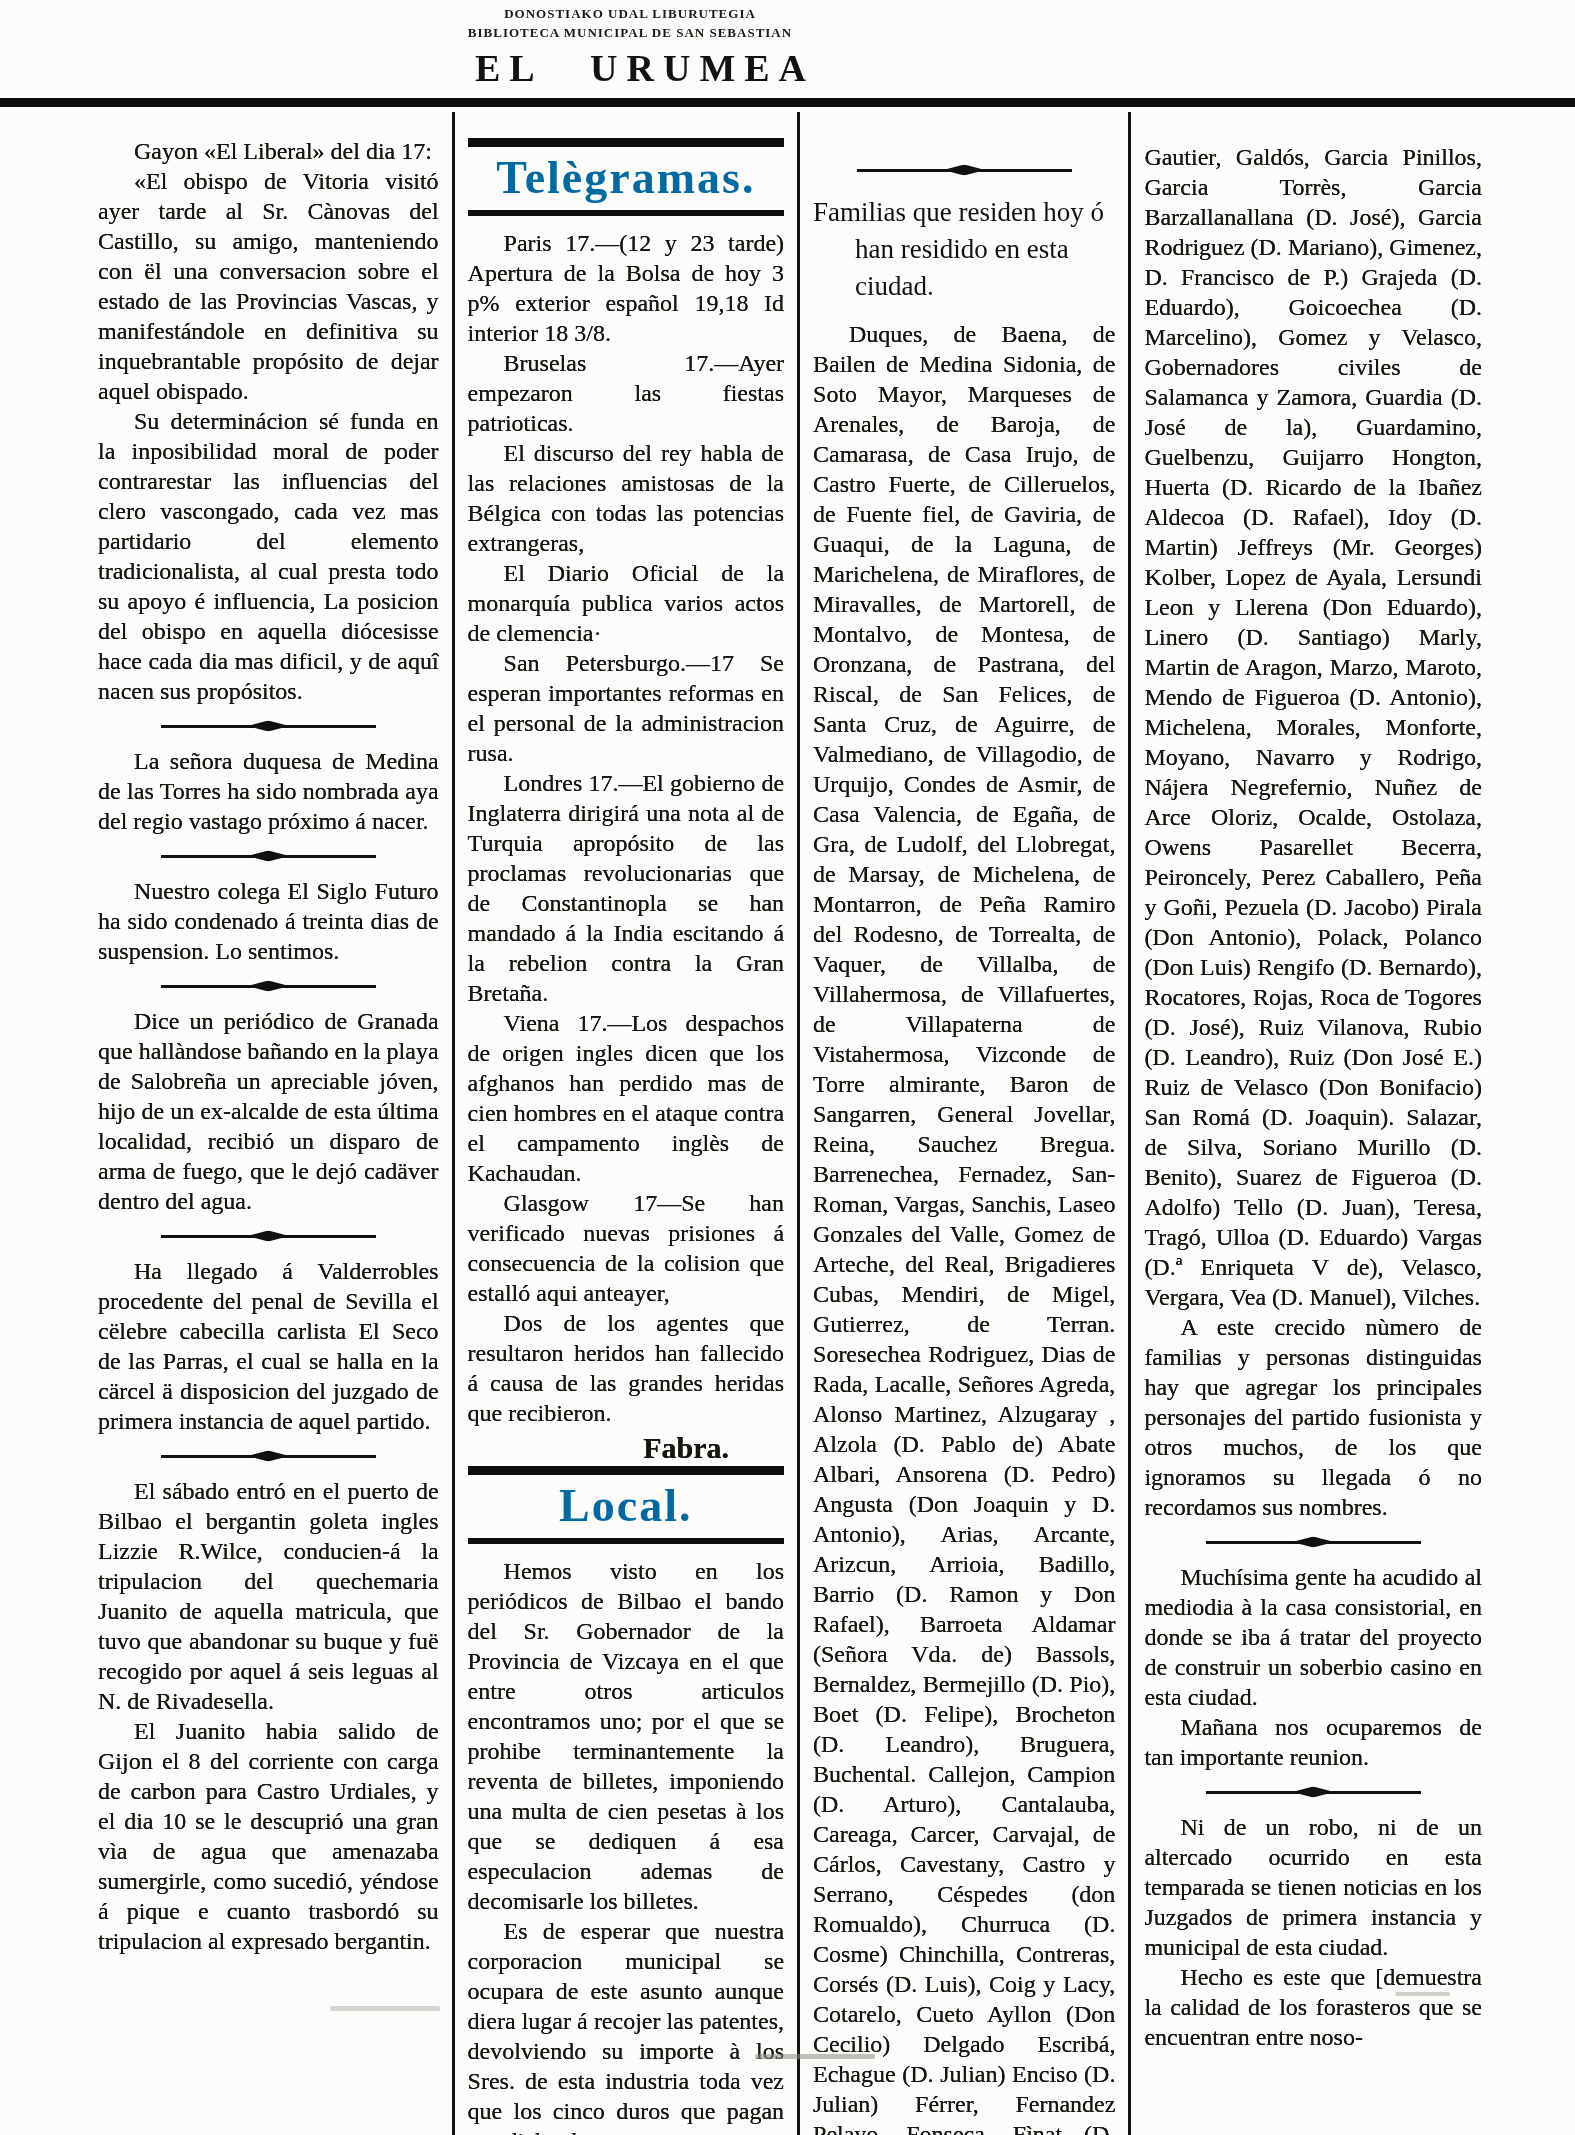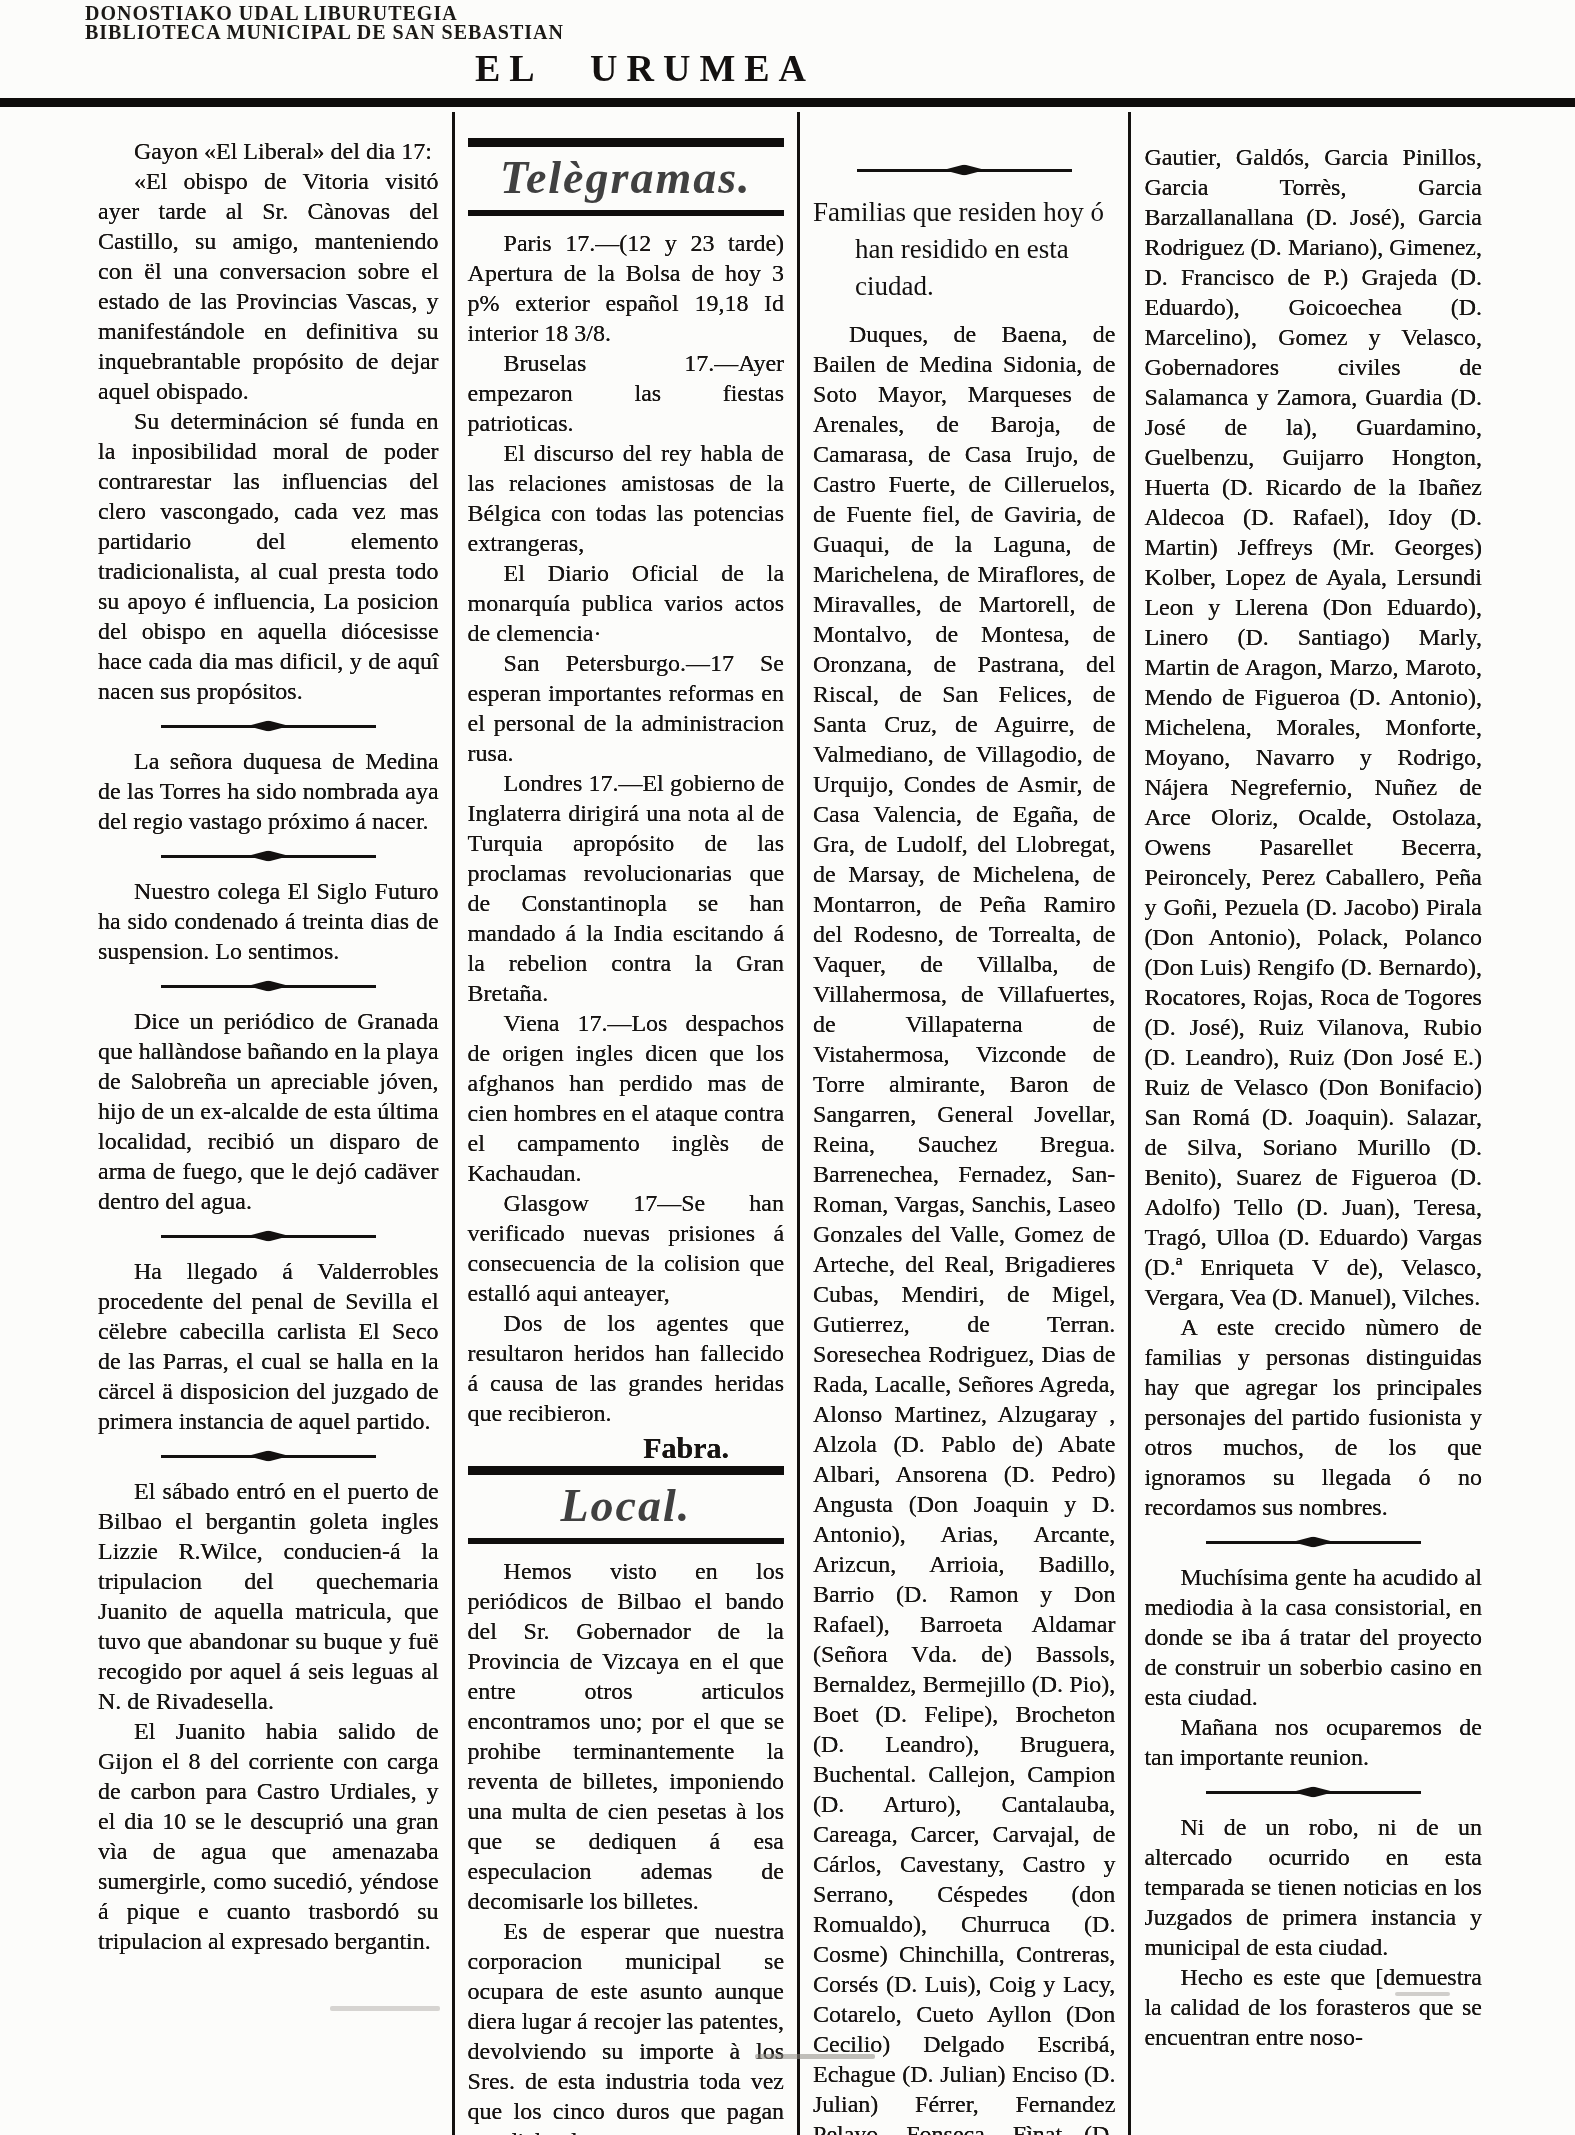--- a/index.html
+++ b/index.html
@@ -7,21 +7,21 @@
     position:relative;
     width:1575px;height:2135px;
     background:#fcfcfa;
     overflow:hidden;
     font-family:"Liberation Serif","DejaVu Serif",serif;
     color:#171412;
   }
   
   .stamp{
     position:absolute;top:4px;left:85px;width:1090px;
-    font-weight:bold;font-size:20px;line-height:19px;
+    text-align:center;font-weight:bold;font-size:13px;line-height:19px;
     letter-spacing:1px;color:#1b1916;
   }
   .masthead{
     position:absolute;top:46px;left:70px;width:1150px;
     text-align:center;font-weight:bold;font-size:38px;line-height:44px;
     letter-spacing:9px;word-spacing:30px;color:#141110;
   }
   .mast-rule{
     position:absolute;top:98px;left:0px;width:1575px;height:9px;
     background:#0f0d0c;
@@ -44,21 +44,21 @@
   .noind{text-indent:0;}
   .signature{
     margin:4px 0 0;font-size:30px;line-height:32px;font-weight:bold;
     text-align:right;padding-right:55px;text-shadow:0 0 0.6px currentColor;
   }
   
   .sec-head{margin:2px 0 12px;}
   .sec-head .rule-thick{height:9px;background:#100e0d;}
   .sec-head h2{
     margin:5px 0 6px;text-align:center;font-size:46px;line-height:52px;
-    font-weight:bold;letter-spacing:2px;color:#404040;font-style:italic;
+    font-weight:bold;letter-spacing:2px;color:#0369a1;
   }
   .sec-head .rule-thin{height:6px;background:#100e0d;}
   
   .subhead{
     margin:6px 0 14px;font-size:27px;line-height:37px;font-weight:normal;
     padding-left:42px;text-indent:-42px;text-align:left;color:#131110;
   }
   
   .orn{height:36px;display:flex;align-items:center;justify-content:center;margin:2px 0;}
   .orn .bar{position:relative;width:215px;height:3px;background:#131110;}

